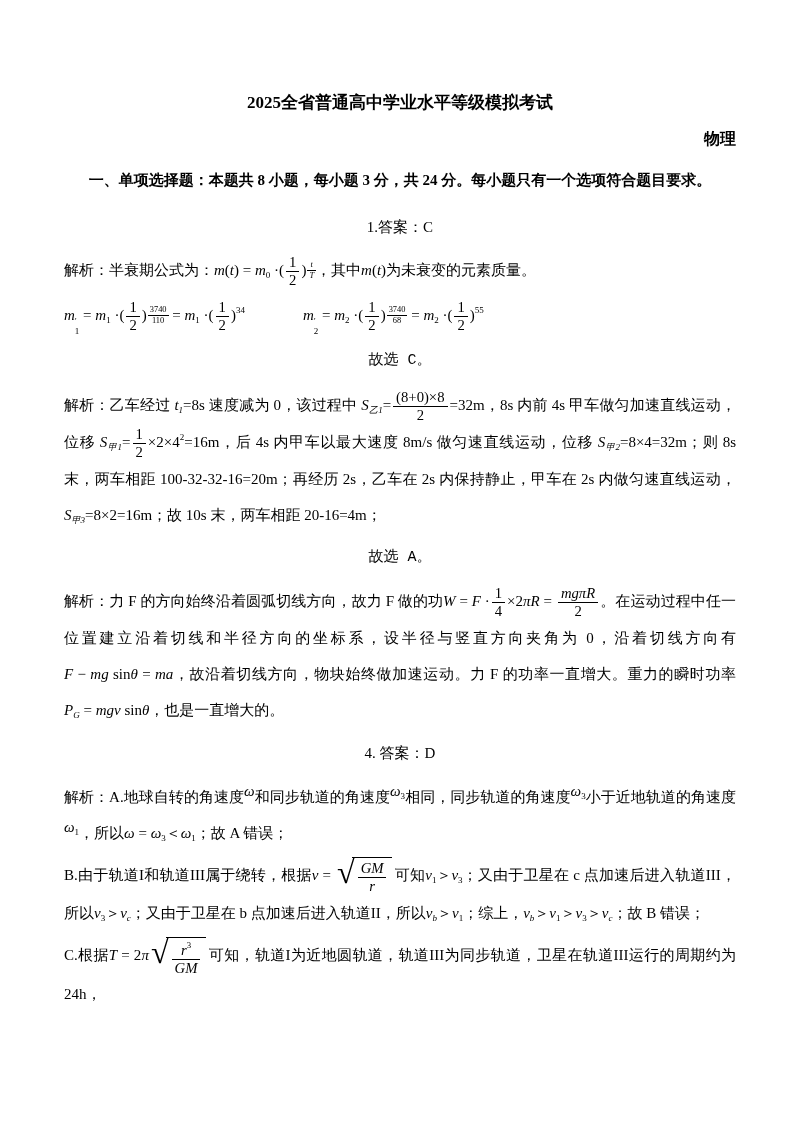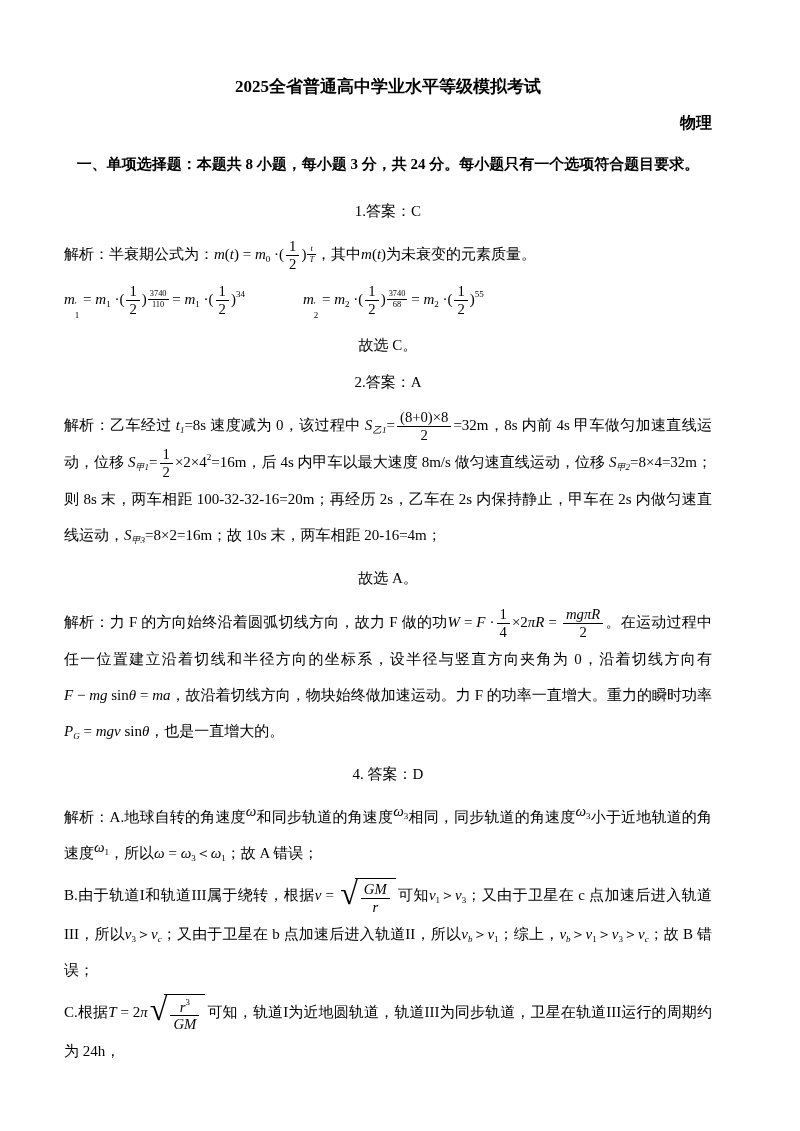--- a/index.html
+++ b/index.html
@@ -1,27 +1,27 @@
 <!DOCTYPE html>
 <html><head>
 <meta charset="utf-8">
 <style>
   html,body{margin:0;padding:0;background:#ffffff;}
   body{
     width:800px;height:1131px;overflow:hidden;
     font-family:"Liberation Serif","DejaVu Serif",serif;
     color:#000;
   }
-  .doc{padding:76px 88px 0 64px;}
+  .doc{padding:76px 64px 0 64px;margin-top:16px;}
   .exam-title{font-size:17px;font-weight:bold;text-align:center;margin:0 0 16px 0;line-height:1.25;}
   .subject-title{font-size:16px;font-weight:bold;text-align:right;margin:0 0 20px 0;line-height:1.25;}
   .section-heading{font-size:15px;font-weight:bold;margin:0 0 24px 0;line-height:1.5;}
   p{font-size:15px;text-align:center;}
   .ansline{margin:14px 0;line-height:1.5;}
-  .conclusion{margin:14px 0;line-height:1.5;}
+  .conclusion{margin:14px 0;line-height:1.5;font-family:Liberation Mono, monospace;}
   .rich{margin:6px 0;line-height:2.4;text-align:justify;}
   .formula-line{margin:8px 0;line-height:2.4;text-align:left;}
   .rich:last-child{margin-bottom:0;}
   
   .math{white-space:nowrap;}
   .up{position:relative;top:-6px;}
   .it{font-style:italic;}
   .rm{font-style:normal;}
   .msub{font-size:0.60em;vertical-align:-0.38em;letter-spacing:0;}
   .msup{font-size:0.60em;vertical-align:0.75em;}
@@ -73,21 +73,20 @@
           <span class="den">2</span>
         </span><span class="rm">)</span><span class="supfrac">
           <span class="num">3740</span>
           <span class="den">68</span>
         </span><span class="rm"> = </span><span class="it">m</span><span class="msub">2</span><span class="rm"> ·(</span><span class="frac">
           <span class="num">1</span>
           <span class="den">2</span>
         </span><span class="rm">)</span><span class="msup">55</span></span></p>
   <p class="conclusion">故选 C。</p>
 
-  <p class="ansline">2.答案：A</p>
   <p class="rich"><span class="txt">解析：乙车经过 </span><span class="math"><span class="it">t</span><span class="msub it">1</span><span class="rm">=8s</span></span><span class="txt"> 速度减为 0，该过程中 </span><span class="math"><span class="it">S</span><span class="msub it">乙1</span><span class="rm">=</span><span class="frac">
           <span class="num">(8+0)×8</span>
           <span class="den">2</span>
         </span><span class="rm">=32m</span></span><span class="txt">，8s 内前 4s 甲车做匀加速直线运动，位移 </span><span class="math"><span class="it">S</span><span class="msub it">甲1</span><span class="rm">=</span><span class="frac">
           <span class="num">1</span>
           <span class="den">2</span>
         </span><span class="rm">×2×4</span><span class="msup">2</span><span class="rm">=16m</span></span><span class="txt">，后 4s 内甲车以最大速度 8m/s 做匀速直线运动，位移 </span><span class="math"><span class="it">S</span><span class="msub it">甲2</span><span class="rm">=8×4=32m</span></span><span class="txt">；则 8s 末，两车相距 100-32-32-16=20m；再经历 2s，乙车在 2s 内保持静止，甲车在 2s 内做匀速直线运动，</span><span class="math"><span class="it">S</span><span class="msub it">甲3</span><span class="rm">=8×2=16m</span></span><span class="txt">；故 10s 末，两车相距 20-16=4m；</span></p>
   <p class="conclusion">故选 A。</p>
 
   <p class="rich"><span class="txt">解析：力 F 的方向始终沿着圆弧切线方向，故力 F 做的功</span><span class="math"><span class="it">W</span><span class="rm"> = </span><span class="it">F</span><span class="rm"> ·</span><span class="frac">

